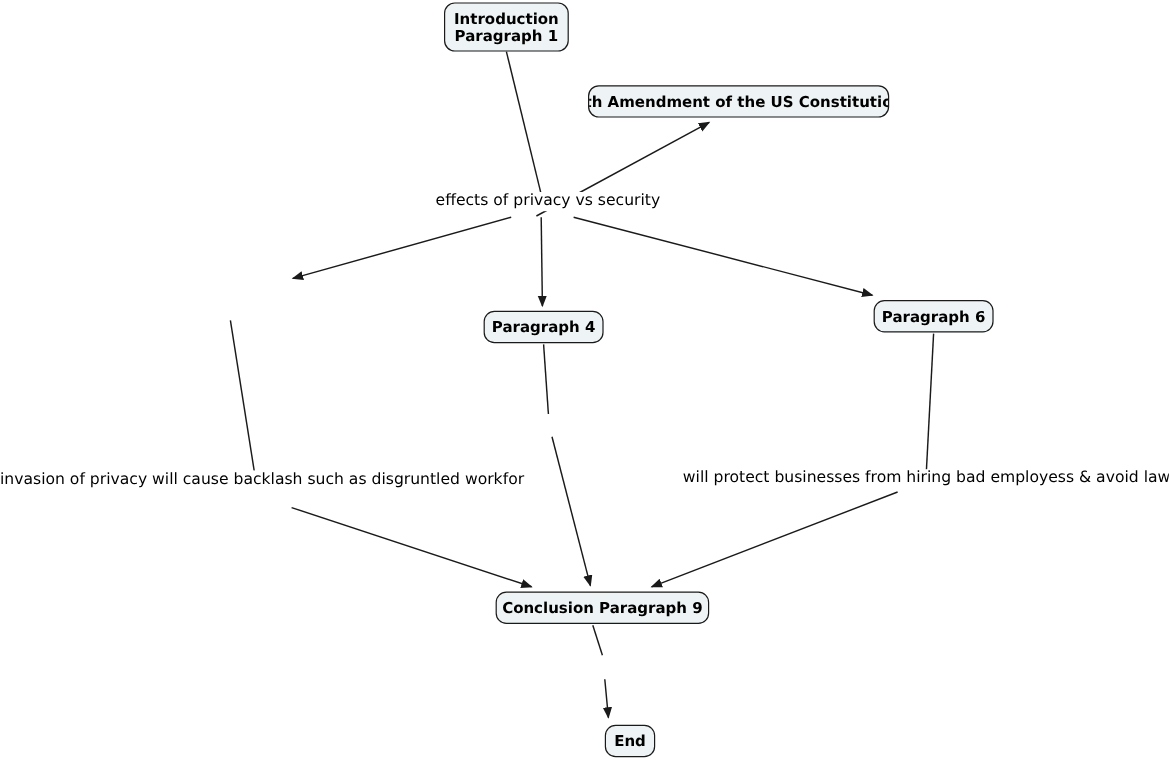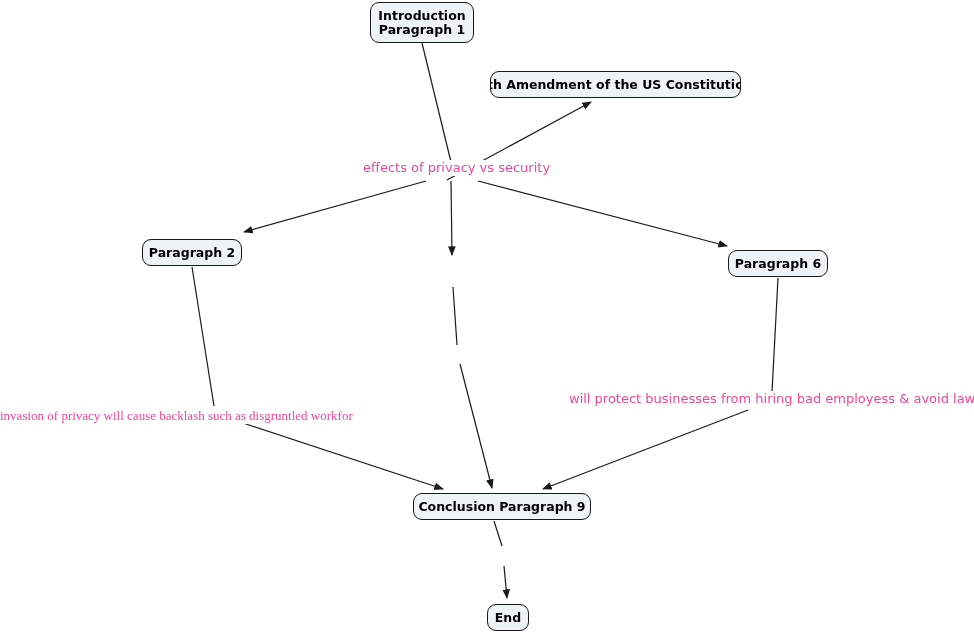--- a/index.html
+++ b/index.html
@@ -47,21 +47,21 @@
     z-index: 2;
   }
   .node.multiline {
     white-space: pre-line;
   }
   .edge-label {
     position: absolute;
     font-family: "DejaVu Sans", sans-serif;
     font-size: 13px;
     font-weight: normal;
-    color: #ec4899;
+    color: #000000;
     white-space: nowrap;
     background: #ffffff;
     line-height: 16px;
     z-index: 3;
     padding: 0 1px;
   }
 </style>
 </head>
 <body>
 
@@ -95,30 +95,30 @@
 
     <path d="M 494,521 L 502,546" stroke="#1a1a1a" stroke-width="1.2" fill="none"></path>
     <path d="M 504,566 L 507,598" stroke="#1a1a1a" stroke-width="1.2" fill="none" marker-end="url(#arrowhead)"></path>
   </svg>
 
   <div class="node multiline" style="left:370px; top:2px; width:104px; height:41px;">Introduction
 Paragraph 1</div>
 
   <div class="node" style="left:490px; top:71px; width:251px; height:27px;">4th Amendment of the US Constitution</div>
 
-  <div class="node" style="left:142px; top:239px; width:100px; height:27px;">Paragraph 2</div>
 
+  <div class="node" style="left:403px; top:259px; width:100px; height:27px;">Paragraph 4</div>
 
   <div class="node" style="left:728px; top:250px; width:100px; height:27px;">Paragraph 6</div>
 
   <div class="node" style="left:413px; top:493px; width:178px; height:27px;">Conclusion Paragraph 9</div>
 
-  <div class="node" style="left:487px; top:604px; width:42px; height:27px;">End</div>
+  <div class="node" style="left:504px; top:604px; width:42px; height:27px;">End</div>
 
   <div class="edge-label" style="left:362px; top:160px;">effects of privacy vs security</div>
 
 
-  <div class="edge-label" style="left:-1px; top:408px;font-family:Liberation Serif, serif;">invasion of privacy will cause backlash such as disgruntled workfor</div>
+  <div class="edge-label" style="left:-1px; top:392px;">invasion of privacy will cause backlash such as disgruntled workfor</div>
 
   <div class="edge-label" style="left:568px; top:391px;">will protect businesses from hiring bad employess &amp; avoid lawsu</div>
 
 
 </div>
 
 </body></html>

